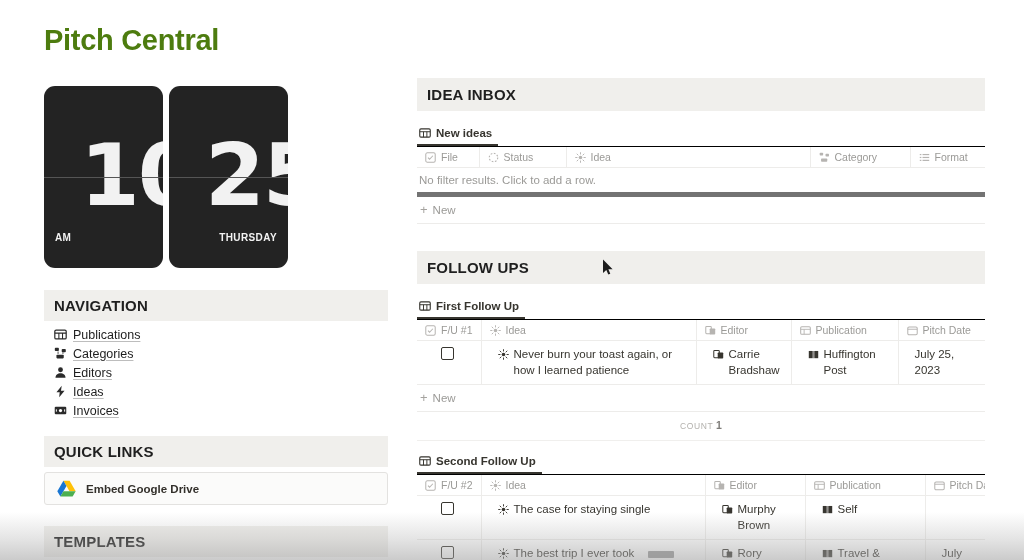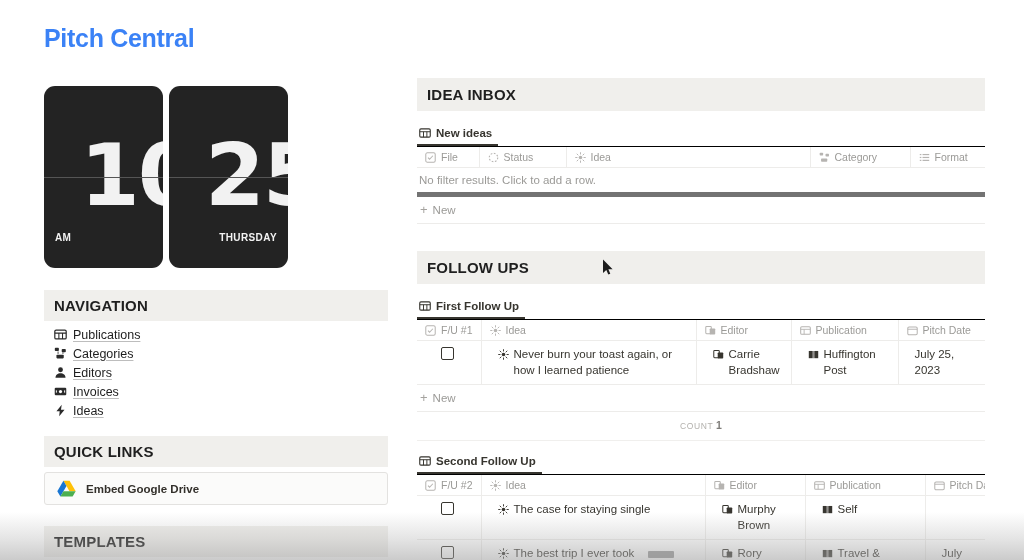--- a/index.html
+++ b/index.html
@@ -12,24 +12,24 @@
     color: #1e1e1e;
     overflow: hidden;
     position: relative;
   }
 
   
   .page-title {
     position: absolute;
     left: 44px;
     top: 24px;
-    font-size: 25px;
+    font-size: 29px;
     font-weight: bold;
     letter-spacing: -0.3px;
-    color: #3b82f6;
+    color: #4d7c0f;
   }
 
   
   .left-col {
     position: absolute;
     left: 44px;
     top: 86px;
     width: 344px;
   }
 
@@ -302,36 +302,36 @@
             <circle cx="8" cy="4.6" r="3" fill="#2b2b2b"></circle>
             <path d="M1.8 14.5c0-3.5 2.8-5.6 6.2-5.6s6.2 2.1 6.2 5.6z" fill="#2b2b2b"></path>
           </svg>
       </span>
       <span class="lbl">Editors</span>
     </div>
 
     <div class="nav-item">
       <span class="ico">
         <svg width="13" height="13" viewBox="0 0 16 16">
+            <path d="M9.5 1L3 9h4l-.6 6L13 7H8.6z" fill="#2b2b2b"></path>
+          </svg>
+      </span>
+      <span class="lbl">Ideas</span>
+    </div>
+
+    <div class="nav-item">
+      <span class="ico">
+        <svg width="13" height="13" viewBox="0 0 16 16">
             <rect x="0.9" y="3.4" width="14.2" height="9.2" rx="1.3" fill="#2b2b2b"></rect>
             <circle cx="8" cy="8" r="2" fill="#fff"></circle>
             <rect x="2.3" y="6.6" width="1.2" height="2.8" fill="#fff"></rect>
             <rect x="12.5" y="6.6" width="1.2" height="2.8" fill="#fff"></rect>
           </svg>
       </span>
       <span class="lbl">Invoices</span>
-    </div>
-
-    <div class="nav-item">
-      <span class="ico">
-        <svg width="13" height="13" viewBox="0 0 16 16">
-            <path d="M9.5 1L3 9h4l-.6 6L13 7H8.6z" fill="#2b2b2b"></path>
-          </svg>
-      </span>
-      <span class="lbl">Ideas</span>
     </div>
   </div>
 
   <div class="sec-bar">QUICK LINKS</div>
   <div class="quick-card">
     <span class="ico">
       <svg width="19" height="17" viewBox="0 0 24 21">
         <path d="M8.1 0.6h7.8l7.7 13.4h-7.8z" fill="#ffc107"></path>
         <path d="M8.1 0.6 0.4 14l3.9 6.6 7.7-13.4z" fill="#1976d2"></path>
         <path d="M4.3 20.6h15.4l3.9-6.6H8.2z" fill="#4caf50"></path>

